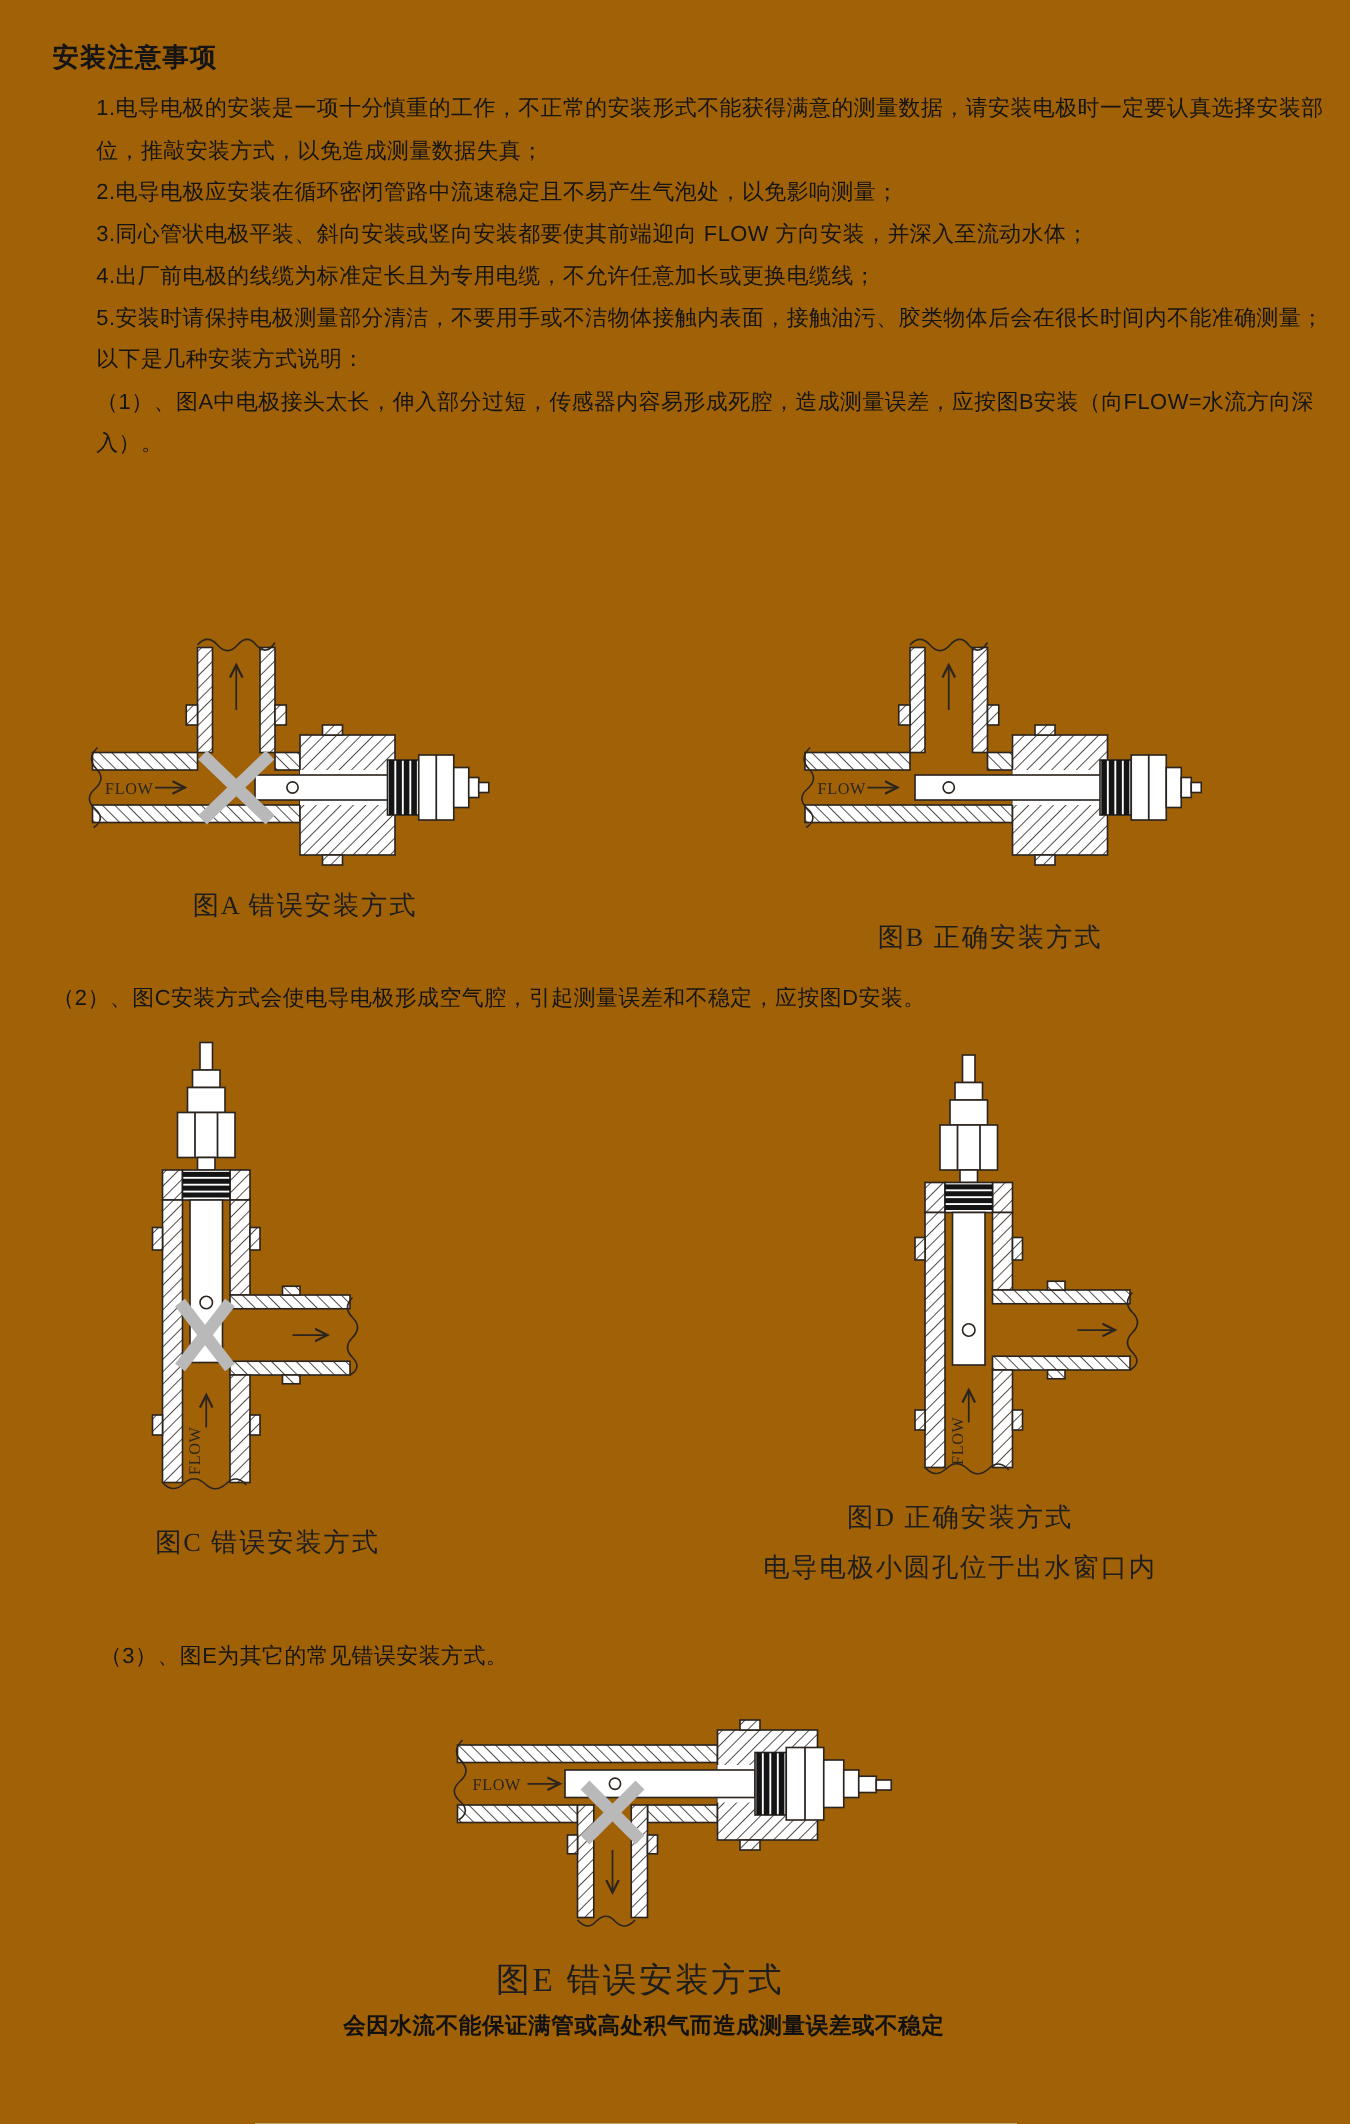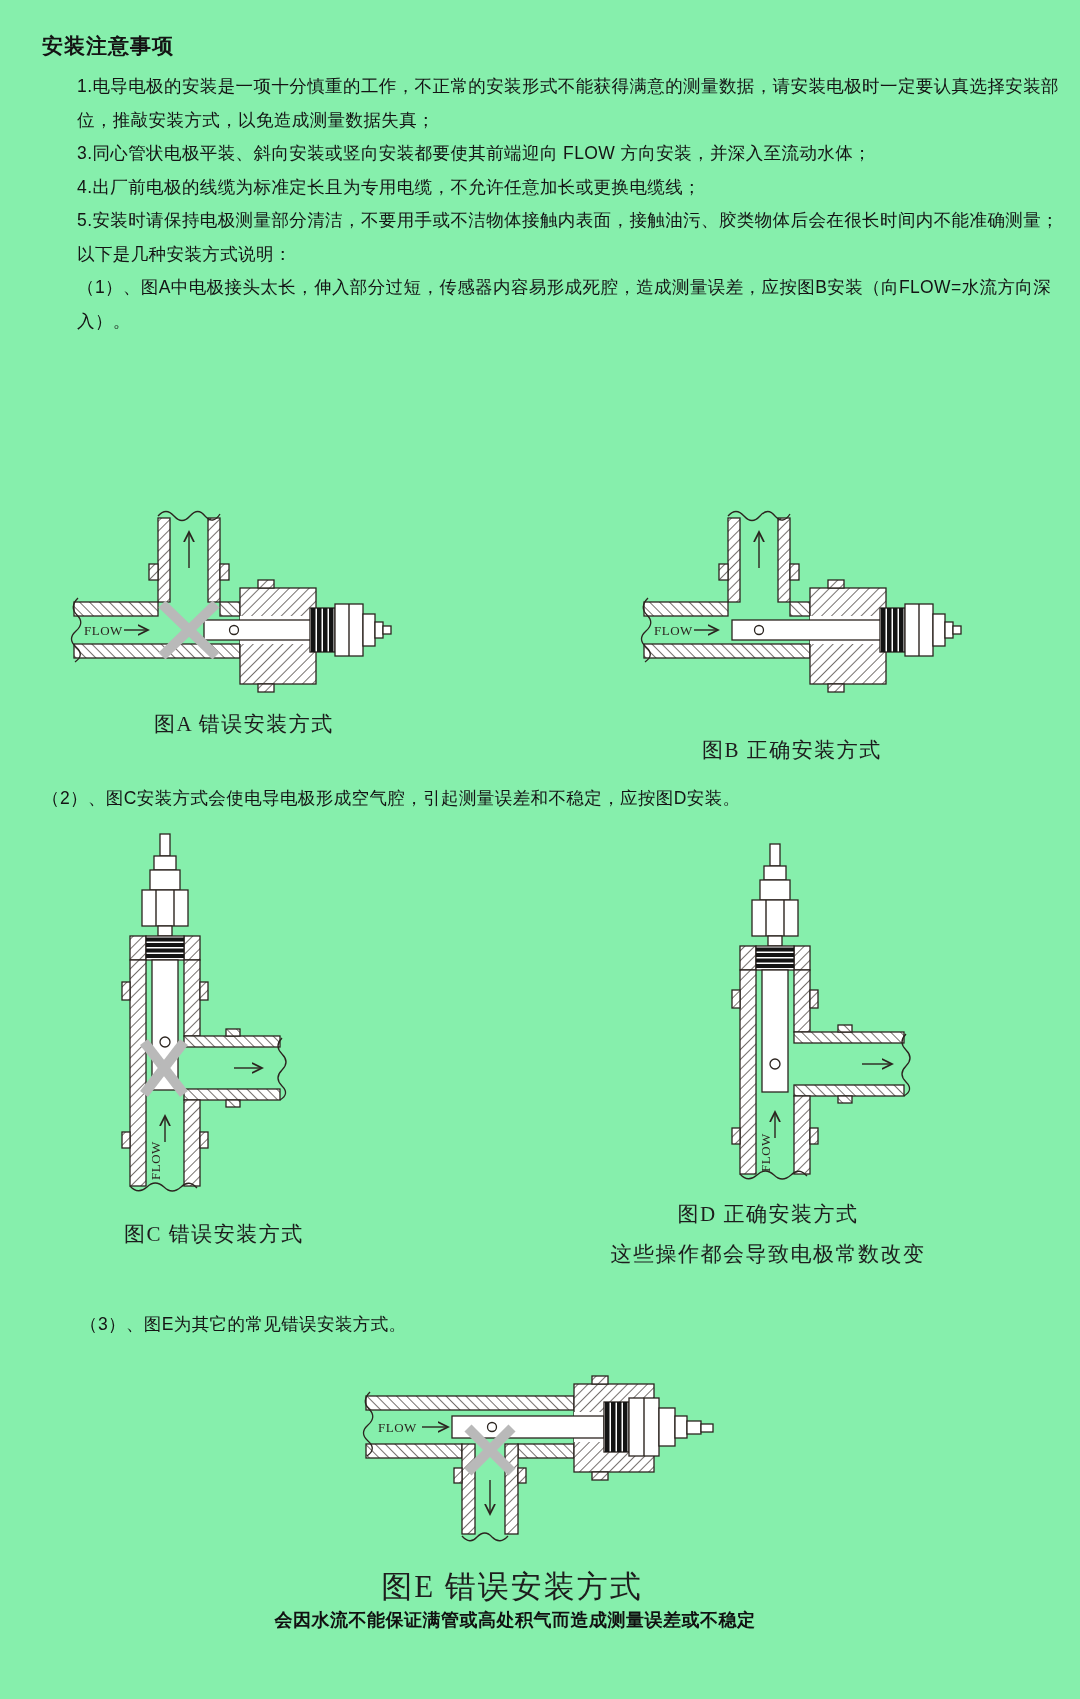--- a/index.html
+++ b/index.html
@@ -1,26 +1,26 @@
 <!DOCTYPE html>
 <html><head>
 <meta charset="utf-8">
 <style>
   * { margin:0; padding:0; box-sizing:border-box; }
   html,body { background:#ffffff; }
-  .page { position:relative; width:1080px; height:1699px; background:#86efac;
+  .page { position:relative; width:1080px; height:1699px; background:#a16207;
           font-family:"Liberation Sans", sans-serif; color:#141414; overflow:hidden; }
   .title { position:absolute; left:42px; top:32px; font-size:21px; font-weight:700; letter-spacing:1px; }
   .notes { position:absolute; left:42px; top:70px; width:1004px; font-size:17.5px;
            line-height:33.5px; font-weight:500; letter-spacing:0.4px;margin-left:35px; }
   .notes p { margin:0; }
   .para { position:absolute; font-size:17.5px; line-height:33.5px; font-weight:500; letter-spacing:0.4px; }
   .caption { position:absolute; transform:translateX(-50%); white-space:nowrap;
              font-family:"Liberation Serif", serif; font-size:21px; color:#1d1d1d; letter-spacing:1.5px; }
-  .caption.big { font-size:31px; letter-spacing:2px; }
+  .caption.big { font-size:27px; letter-spacing:2px; }
   .subnote { position:absolute; transform:translateX(-50%); white-space:nowrap;
              font-size:18px; font-weight:700; letter-spacing:0.5px; color:#111; }
   .fig { position:absolute; }
   
   .hatch  { fill:url(#h1); stroke:#2b241f; stroke-width:1.3; }
   .hatch2 { fill:url(#h2); stroke:#2b241f; stroke-width:1.3; }
   .wh   { fill:#ffffff; stroke:#2b241f; stroke-width:1.3; }
   .blk  { fill:#141414; stroke:none; }
   .thin { stroke:#2b241f; stroke-width:1.4; fill:none; }
   .squig{ stroke:#2b241f; stroke-width:1.3; fill:none; }
@@ -45,20 +45,21 @@
       <marker id="arr" viewBox="0 0 10 10" refX="8" refY="5" markerWidth="9" markerHeight="9" orient="auto">
         <path d="M0,1 L8,5 L0,9" fill="none" stroke="#2b241f" stroke-width="1.4"></path>
       </marker>
     </defs>
   </svg>
 
   <h1 class="title">安装注意事项</h1>
 
   <div class="notes">
     <p>1.电导电极的安装是一项十分慎重的工作，不正常的安装形式不能获得满意的测量数据，请安装电极时一定要认真选择安装部位，推敲安装方式，以免造成测量数据失真；</p>
+    <p>2.电导电极应安装在循环密闭管路中流速稳定且不易产生气泡处，以免影响测量；</p>
     <p>3.同心管状电极平装、斜向安装或竖向安装都要使其前端迎向 FLOW 方向安装，并深入至流动水体；</p>
     <p>4.出厂前电极的线缆为标准定长且为专用电缆，不允许任意加长或更换电缆线；</p>
     <p>5.安装时请保持电极测量部分清洁，不要用手或不洁物体接触内表面，接触油污、胶类物体后会在很长时间内不能准确测量；</p>
     <p>以下是几种安装方式说明：</p>
     <p>（1）、图A中电极接头太长，伸入部分过短，传感器内容易形成死腔，造成测量误差，应按图B安装（向FLOW=水流方向深入）。</p>
   </div>
 
   <svg class="fig" style="left:58px;top:502px" width="334" height="196" viewBox="0 0 334 196">
     <g>
       <rect class="hatch" x="100" y="16" width="12" height="84"></rect>
@@ -247,21 +248,21 @@
       <rect class="hatch" x="52" y="286" width="8" height="16"></rect>
       <rect class="hatch" x="130" y="286" width="8" height="16"></rect>
       <line class="thin" x1="95" y1="296" x2="95" y2="270" marker-end="url(#arr)"></line>
       <text class="flow" x="90" y="330" transform="rotate(-90 90 330)">FLOW</text>
       <path class="squig" d="M60,332 q8,9 17,1 q8,-8 17,0 q8,8 17,0 q8,-8 16,1"></path>
     </g>
   </svg>
 
   <div class="caption" style="left:214px;top:1220px">图C  错误安装方式</div>
   <div class="caption" style="left:768px;top:1200px">图D  正确安装方式</div>
-  <div class="caption" style="left:768px;top:1240px">这些操作都会导致电极常数改变</div>
+  <div class="caption" style="left:768px;top:1240px">电导电极小圆孔位于出水窗口内</div>
 
   <p class="para" style="left:80px;top:1308px;width:960px">（3）、图E为其它的常见错误安装方式。</p>
 
   <svg class="fig" style="left:352px;top:1372px" width="398" height="192" viewBox="0 0 398 192">
     <g>
       <rect class="hatch2" x="14" y="24" width="208" height="14"></rect>
       <rect class="hatch2" x="14" y="72" width="96" height="14"></rect>
       <rect class="hatch2" x="166" y="72" width="56" height="14"></rect>
       <path class="squig" d="M18,20 q-9,9 -1,17 q8,8 -1,16 q-9,8 0,16 q9,8 -1,15"></path>
       <text class="flow" x="26" y="60">FLOW</text>

